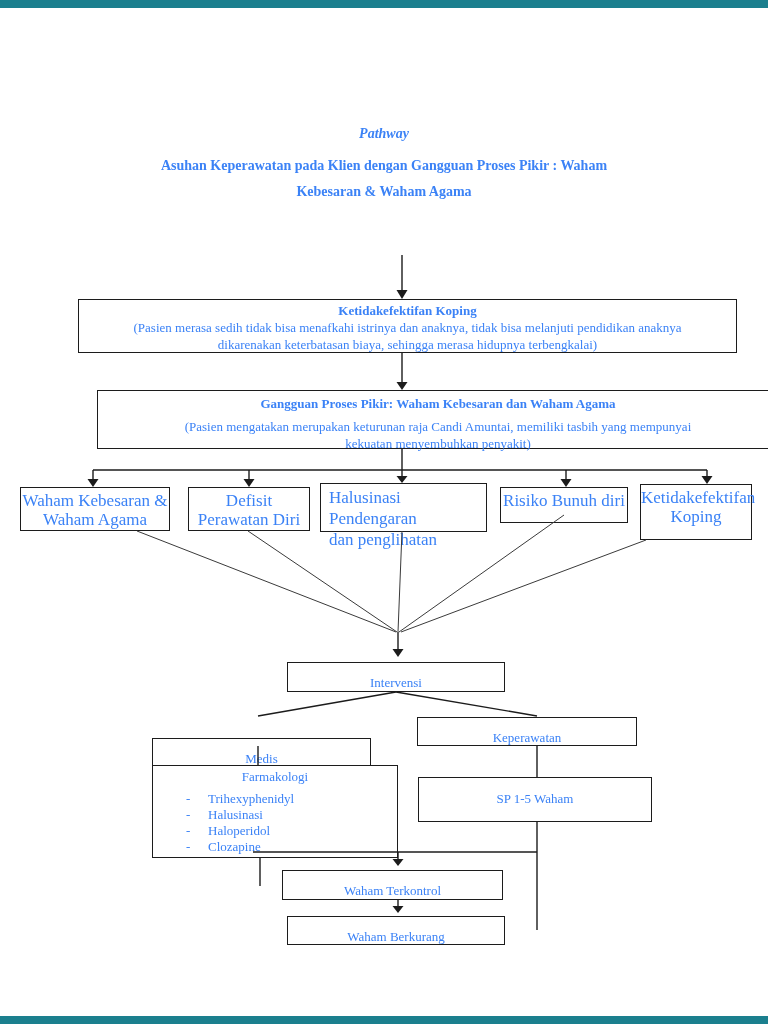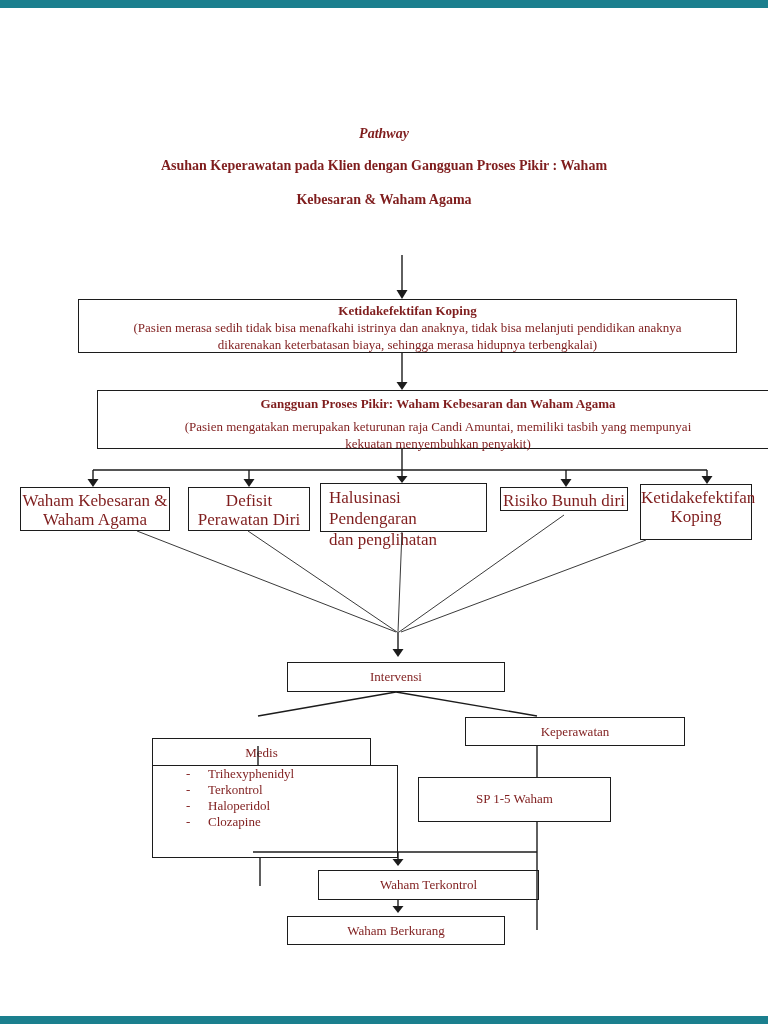--- a/index.html
+++ b/index.html
@@ -1,49 +1,49 @@
 <!DOCTYPE html>
 <html><head>
 <meta charset="utf-8">
 <style>
   html,body{margin:0;padding:0;background:#ffffff;}
   #page{
     position:relative;width:768px;height:1024px;background:#ffffff;
-    font-family:"Liberation Serif","DejaVu Serif",serif;color:#7f1d1d;overflow:hidden;
+    font-family:"Liberation Serif","DejaVu Serif",serif;color:#3b82f6;overflow:hidden;
   }
   .band{position:absolute;left:0;width:768px;height:8px;}
   .band.top{top:0;}
   .band.bottom{bottom:0;}
   .heading{position:absolute;left:0;width:768px;text-align:center;font-weight:bold;font-size:14px;}
   .heading.pathway{font-style:italic;}
   .fbox{
     position:absolute;border:1.5px solid #1c1c1c;background:#ffffff;
     box-sizing:border-box;text-align:center;font-size:13px;line-height:17px;z-index:2;
   }
   .fbox .btitle{font-weight:bold;}
   .pre{white-space:pre-line;}
   .rowbox{font-size:17px;line-height:19px;padding-top:3px;}
   .leftalign{text-align:left;padding-left:8px;line-height:21px;padding-top:3px;}
   svg.connectors{position:absolute;left:0;top:0;z-index:3;pointer-events:none;}
   .drug-row{display:flex;text-align:left;padding-left:33px;font-size:13px;line-height:16px;}
   .drug-dash{width:22px;}
   .farm-title{font-size:13px;line-height:16px;padding-top:3px;padding-bottom:6px;}
-  .single{padding-top:5px;}
+  .single{padding-top:11px;}
 </style>
 </head>
 <body>
 
 <div id="page">
 
   <div class="band top" style="background: rgb(27, 127, 142);"></div>
   <div class="band bottom" style="background: rgb(27, 127, 142);"></div>
 
   <div class="heading pathway" style="top:126px;">Pathway</div>
   <div class="heading" style="top:158px;">Asuhan Keperawatan pada Klien dengan Gangguan Proses Pikir : Waham</div>
-  <div class="heading" style="top:184px;margin-top:8px;">Kebesaran &amp; Waham Agama</div>
+  <div class="heading" style="top:184px;">Kebesaran &amp; Waham Agama</div>
 
   <svg class="connectors" width="768" height="1024" viewBox="0 0 768 1024">
     <g stroke="#1c1c1c" stroke-width="1.4" fill="none">
 
       <line x1="402" y1="255" x2="402" y2="291"></line>
 
       <line x1="402" y1="353" x2="402" y2="383"></line>
 
       <line x1="402" y1="449" x2="402" y2="470"></line>
       <line x1="93" y1="470" x2="707" y2="470"></line>
@@ -102,48 +102,49 @@
     <div class="pre">(Pasien mengatakan merupakan keturunan raja Candi Amuntai, memiliki tasbih yang mempunyai
 kekuatan menyembuhkan penyakit)</div>
   </div>
 
   <div class="fbox rowbox pre" style="left:20px;top:487px;width:150px;height:44px;">Waham Kebesaran &amp;
 Waham Agama</div>
   <div class="fbox rowbox pre" style="left:188px;top:487px;width:122px;height:44px;">Defisit
 Perawatan Diri</div>
   <div class="fbox rowbox pre leftalign" style="left:320px;top:483px;width:167px;height:49px;">Halusinasi Pendengaran
 dan penglihatan</div>
-  <div class="fbox rowbox pre" style="left:500px;top:487px;width:128px;height:24px;padding-top:3px;">Risiko Bunuh diri</div>
+  <div class="fbox rowbox pre" style="left:500px;top:487px;width:128px;height:36px;padding-top:3px;">Risiko Bunuh diri</div>
   <div class="fbox rowbox pre" style="left:640px;top:484px;width:112px;height:56px;">Ketidakefektifan
 Koping</div>
 
   <div class="fbox single" style="left:287px;top:662px;width:218px;height:30px;">Intervensi</div>
 
   <div class="fbox single" style="left:152px;top:738px;width:219px;height:29px;">Medis</div>
 
-  <div class="fbox single" style="left:417px;top:717px;width:220px;height:29px;margin-left:48px;">Keperawatan</div>
+  <div class="fbox single" style="left:417px;top:717px;width:220px;height:29px;">Keperawatan</div>
 
   <div class="fbox" style="left:152px;top:765px;width:246px;height:93px;">
+    <div class="farm-title">Farmakologi</div>
     <div class="drug-row">
       <span class="drug-dash">-</span>
       <span>Trihexyphenidyl</span>
     </div>
     <div class="drug-row">
       <span class="drug-dash">-</span>
-      <span>Terkontrol</span>
+      <span>Halusinasi</span>
     </div>
     <div class="drug-row">
       <span class="drug-dash">-</span>
       <span>Haloperidol</span>
     </div>
     <div class="drug-row">
       <span class="drug-dash">-</span>
       <span>Clozapine</span>
     </div>
   </div>
 
-  <div class="fbox" style="left:418px;top:777px;width:193px;height:45px;padding-top:12px;">SP 1-5 Waham</div>
+  <div class="fbox" style="left:418px;top:777px;width:234px;height:45px;padding-top:12px;">SP 1-5 Waham</div>
 
-  <div class="fbox single" style="left:282px;top:870px;width:221px;height:30px;margin-left:36px;">Waham Terkontrol</div>
+  <div class="fbox single" style="left:282px;top:870px;width:221px;height:30px;">Waham Terkontrol</div>
 
   <div class="fbox single" style="left:287px;top:916px;width:218px;height:29px;">Waham Berkurang</div>
 
 </div>
 
 </body></html>

